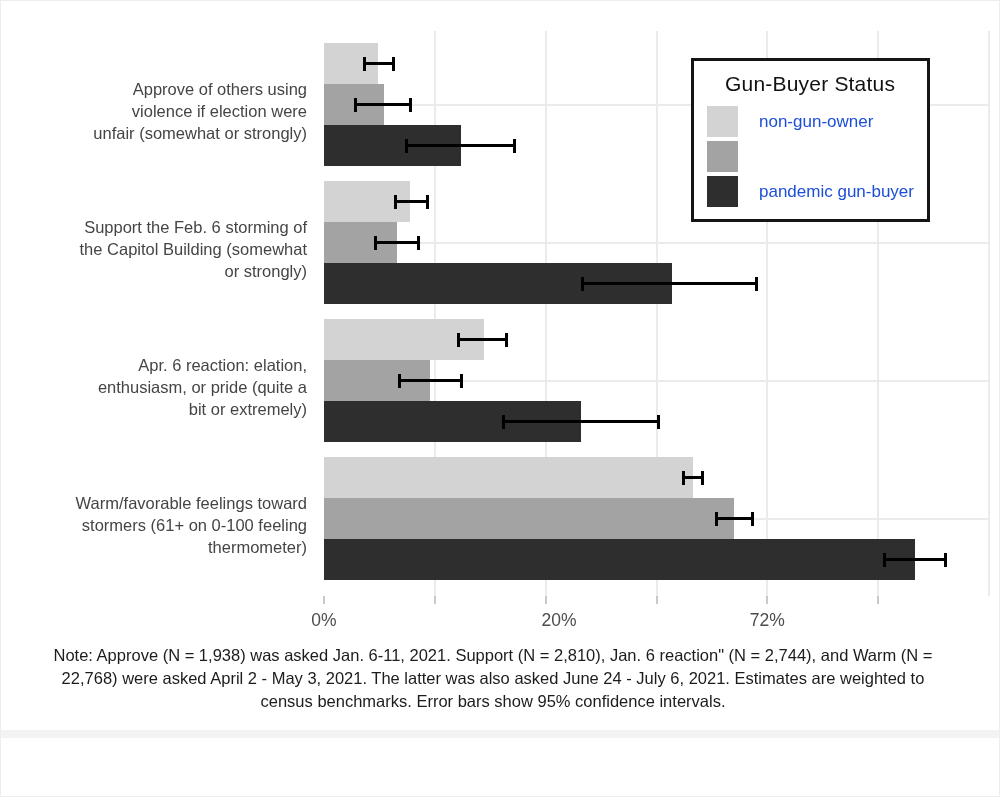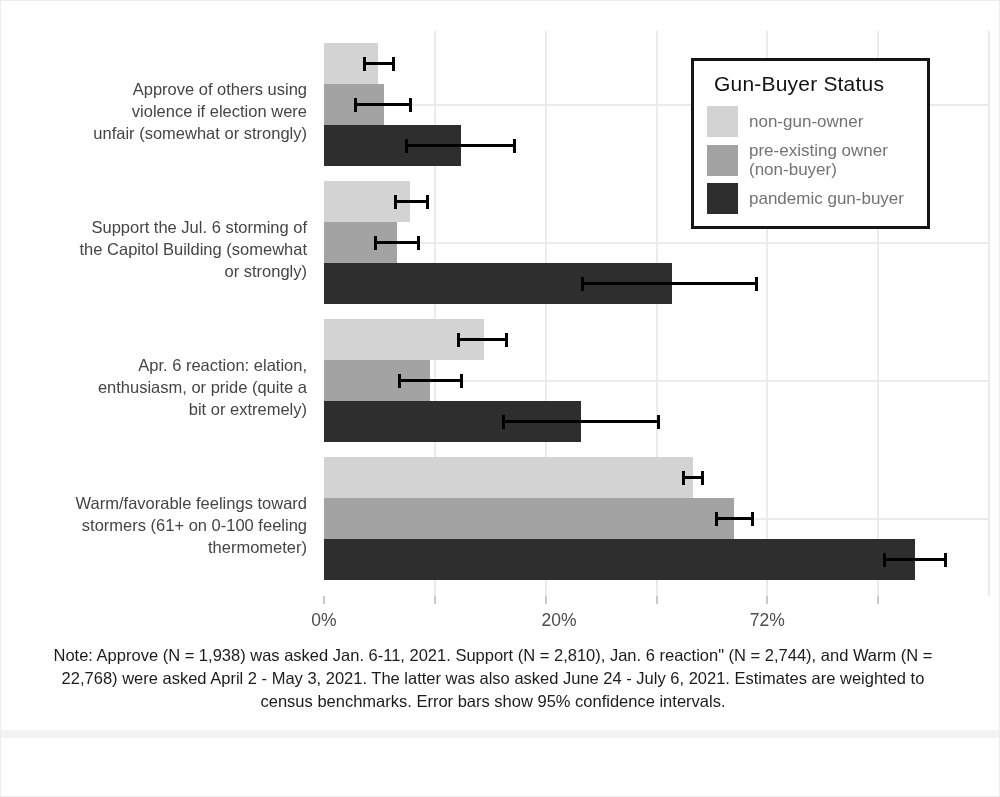--- a/index.html
+++ b/index.html
@@ -18,42 +18,42 @@
   .ebar .cap.l{left:0;}
   .ylabels{position:absolute;left:0;top:26px;width:298px;height:565px;}
   .ylabel{position:absolute;right:0;width:100%;display:flex;align-items:center;
           justify-content:flex-end;text-align:right;color:#454545;font-size:16.5px;
           line-height:22px;white-space:pre-line;}
   .xaxis{position:absolute;left:315px;top:585px;width:665px;height:50px;}
   .tick{position:absolute;top:0;width:2px;height:8px;background:#c9c9c9;}
   .ticklabel{position:absolute;top:14px;transform:translateX(-50%);color:#4d4d4d;font-size:17.5px;}
   .legend{position:absolute;left:367px;top:27px;width:239px;box-sizing:border-box;
           background:#ffffff;border:3px solid #151515;padding:9px 12px 12px 13px;}
-  .legend-title{font-size:21px;color:#111;margin:2px 0 10px 7px;letter-spacing:.2px;}
+  .legend-title{font-size:21px;color:#111;margin:2px 0 10px 18px;letter-spacing:.2px;}
   .legend-items{display:flex;flex-direction:column;gap:4px;}
   .legend-item{display:flex;align-items:center;}
   .legend-swatch{width:31px;height:31px;flex:none;}
-  .legend-item-label{margin-left:11px;font-size:17px;line-height:19px;color:#737373;max-width:168px;}
+  .legend-item-label{margin-left:21px;font-size:17px;line-height:19px;color:#1d4ed8;max-width:168px;}
   .note{position:absolute;left:42px;right:58px;top:633px;text-align:center;color:#1c1c1c;
         font-size:16.5px;line-height:23px;}
   .divider{position:absolute;left:0;right:0;top:729px;height:8px;background:#f3f3f3;}
   .caption{position:absolute;left:30px;top:755px;font-family:"DejaVu Sans",sans-serif;
            font-size:15.5px;color:#6e6e6e;}
   .caption .cap-bold{font-weight:700;color:#606060;}
 </style>
 </head>
 <body>
 
 <div class="page">
   <div class="chart">
     <div class="ylabels">
         <div class="ylabel" style="top: 12px; height: 123px;">Approve of others using
 violence if election were
 unfair (somewhat or strongly)</div>
-        <div class="ylabel" style="top: 150px; height: 123px;">Support the Jul. 6 storming of
+        <div class="ylabel" style="top: 150px; height: 123px;">Support the Feb. 6 storming of
 the Capitol Building (somewhat
 or strongly)</div>
         <div class="ylabel" style="top: 288px; height: 123px;">Apr. 6 reaction: elation,
 enthusiasm, or pride (quite a
 bit or extremely)</div>
         <div class="ylabel" style="top: 426px; height: 123px;">Warm/favorable feelings toward
 stormers (61+ on 0-100 feeling
 thermometer)</div>
       </div>
     <div class="panel">
@@ -142,21 +142,20 @@
         </div>
         <div class="legend">
         <div class="legend-title">Gun-Buyer Status</div>
         <div class="legend-items">
             <div class="legend-item">
               <div class="legend-swatch" style="background: rgb(211, 211, 211);"></div>
               <div class="legend-item-label">non-gun-owner</div>
             </div>
             <div class="legend-item">
               <div class="legend-swatch" style="background: rgb(163, 163, 163);"></div>
-              <div class="legend-item-label">pre-existing owner (non-buyer)</div>
             </div>
             <div class="legend-item">
               <div class="legend-swatch" style="background: rgb(46, 46, 46);"></div>
               <div class="legend-item-label">pandemic gun-buyer</div>
             </div>
           </div>
       </div>
       </div>
     <div class="xaxis">
         <div class="tick" style="left: -1px;"></div>

